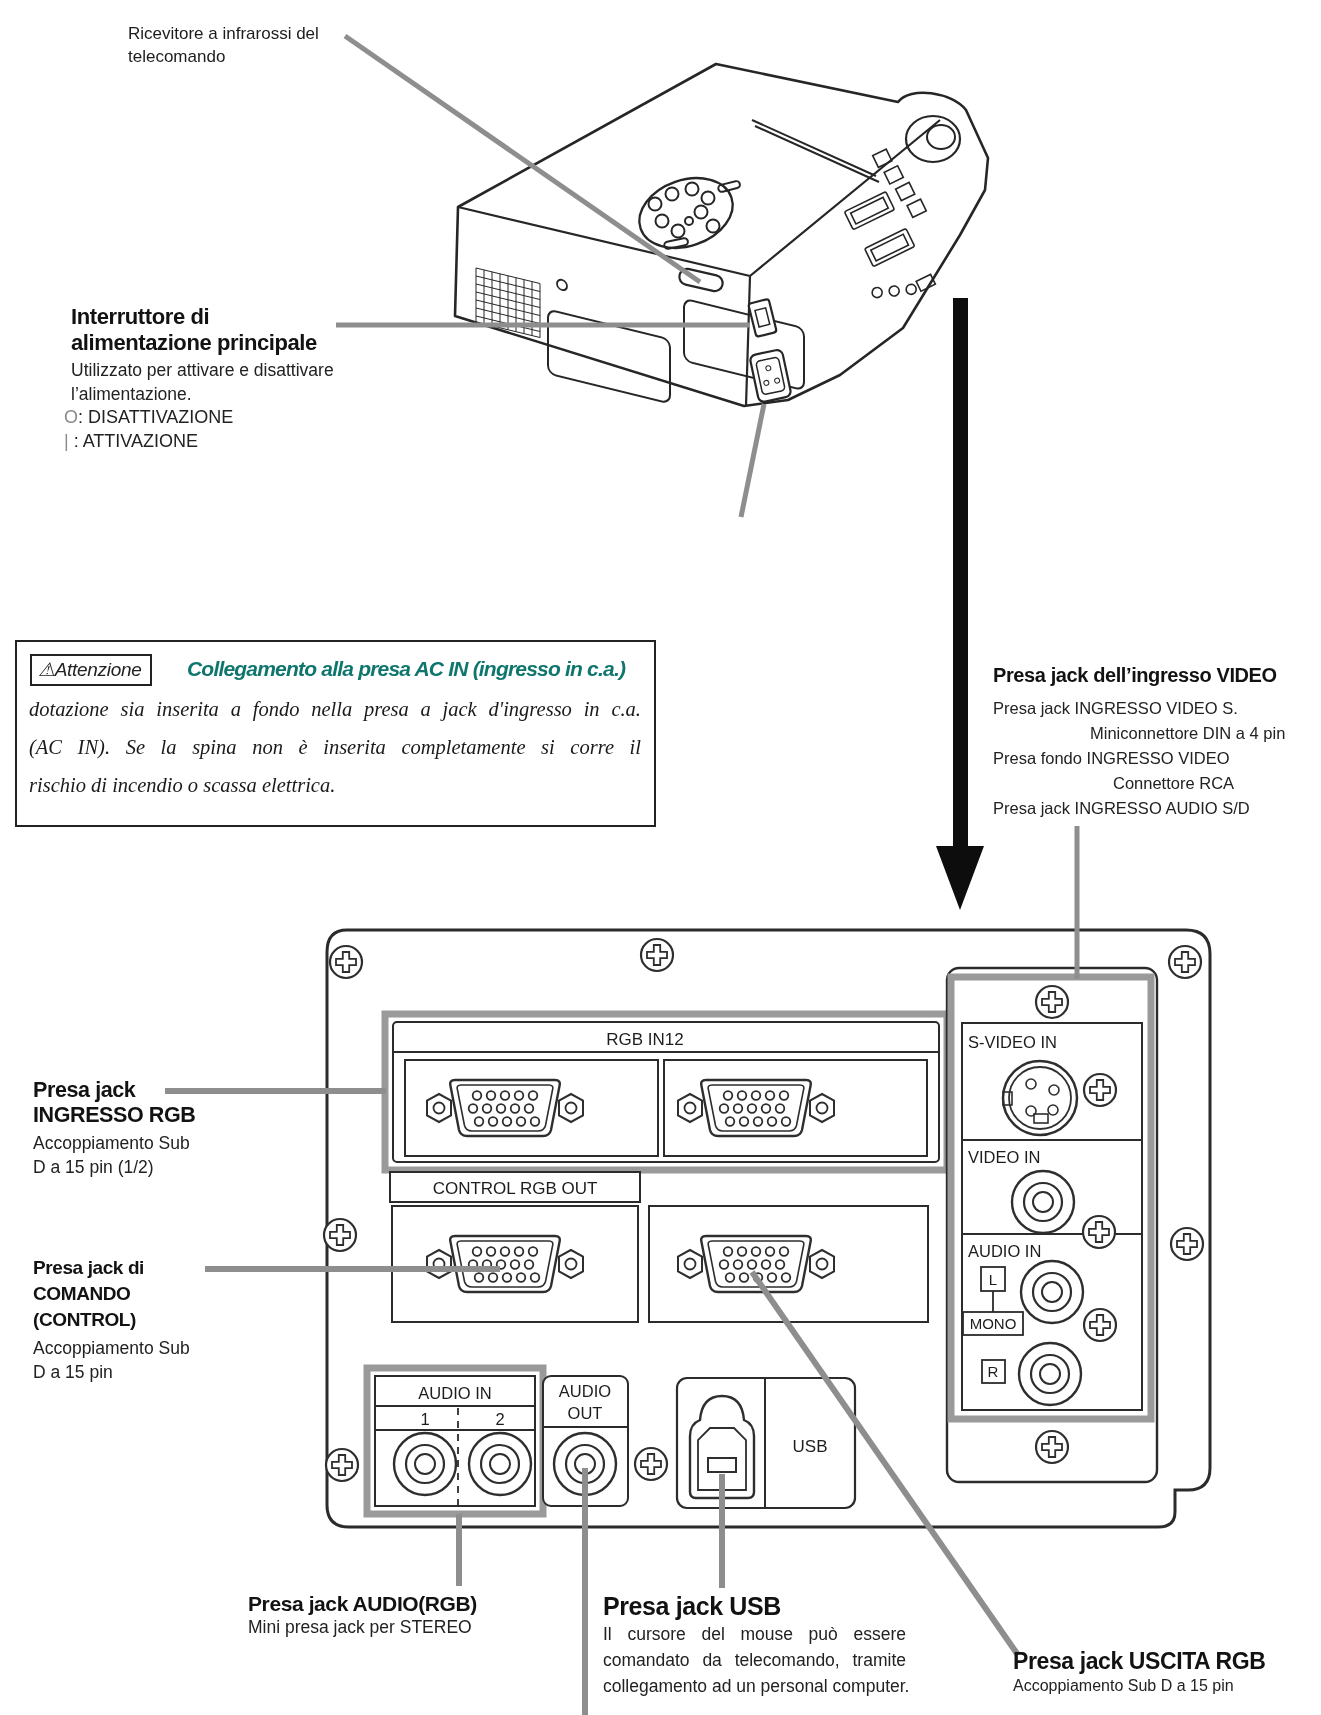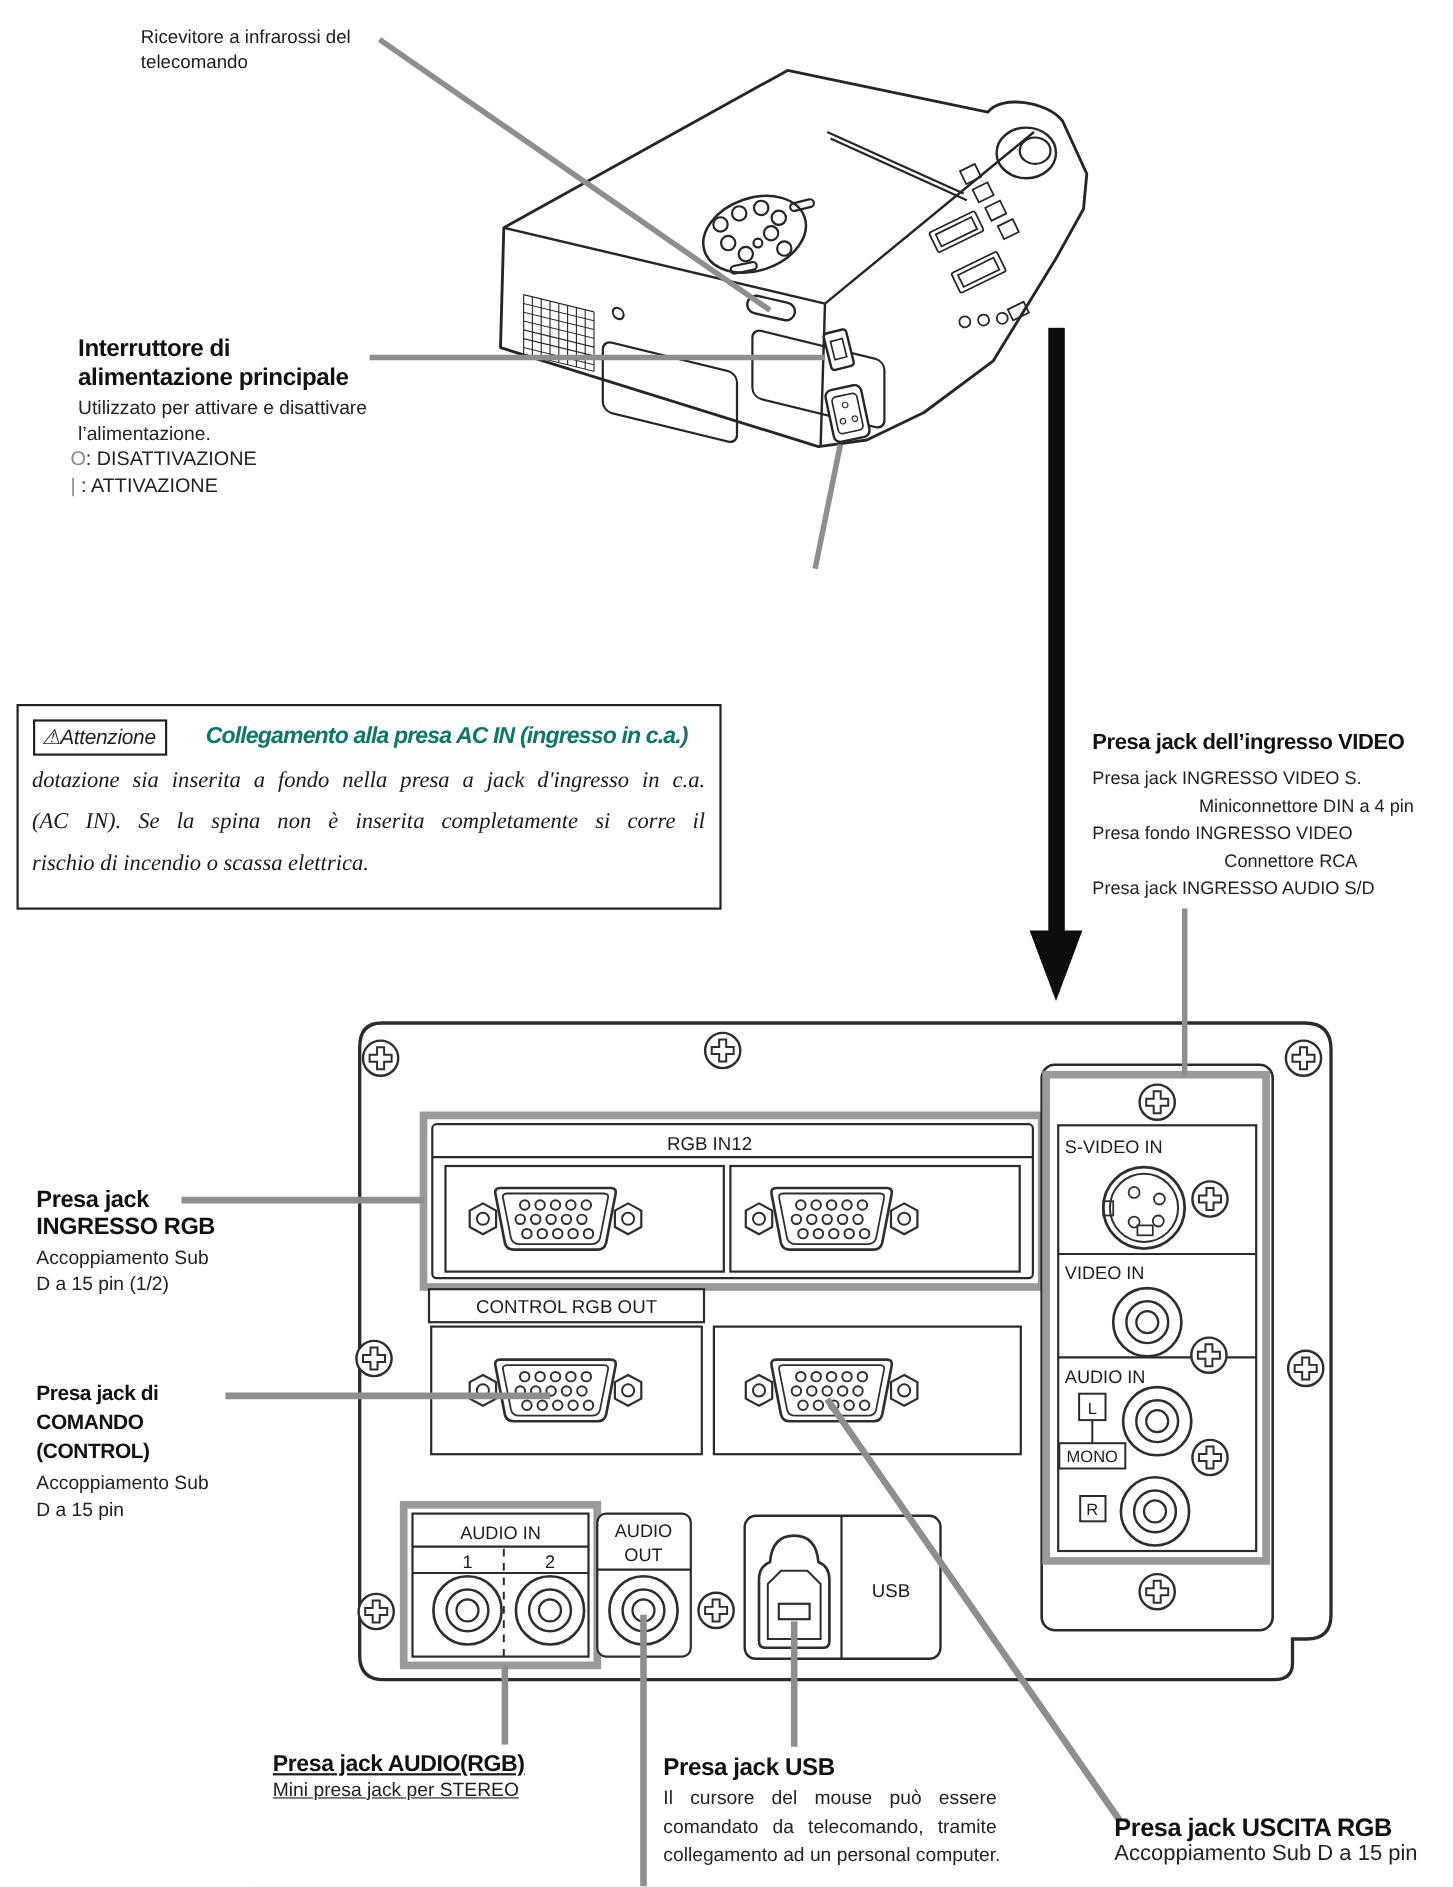--- a/index.html
+++ b/index.html
@@ -313,32 +313,32 @@
     <div>Presa jack di</div>
     <div>COMANDO</div>
     <div>(CONTROL)</div>
   </div>
   <div class="b" style="font-size:17.5px;line-height:24px;margin-top:3px;">
     <div>Accoppiamento Sub</div>
     <div>D a 15 pin</div>
   </div>
 </div>
 
-<div class="txt" style="left:248px;top:1591px;text-decoration:underline;">
+<div class="txt" style="left:248px;top:1591px;">
   <div class="h" style="font-size:21px;line-height:25px;">Presa jack AUDIO(RGB)</div>
   <div class="b" style="font-size:17.5px;line-height:22px;">Mini presa jack per STEREO</div>
 </div>
 
 <div class="txt" style="left:603px;top:1594px;">
-  <div class="h" style="font-size:22px;line-height:25px;">Presa jack USB</div>
+  <div class="h" style="font-size:25px;line-height:25px;">Presa jack USB</div>
   <div class="b" style="font-size:17.5px;line-height:26px;width:303px;margin-top:2px;">
     <div class="jline">Il cursore del mouse può essere</div>
     <div class="jline">comandato da telecomando, tramite</div>
     <div>collegamento ad un personal computer.</div>
   </div>
 </div>
 
 <div class="txt" style="left:1013px;top:1648px;">
   <div class="h" style="font-size:23px;line-height:26px;">Presa jack USCITA RGB</div>
-  <div class="b" style="font-size:20px;line-height:23px;">Accoppiamento Sub D a 15 pin</div>
+  <div class="b" style="font-size:16px;line-height:23px;">Accoppiamento Sub D a 15 pin</div>
 </div>
 
 </div>
 
 </body></html>

